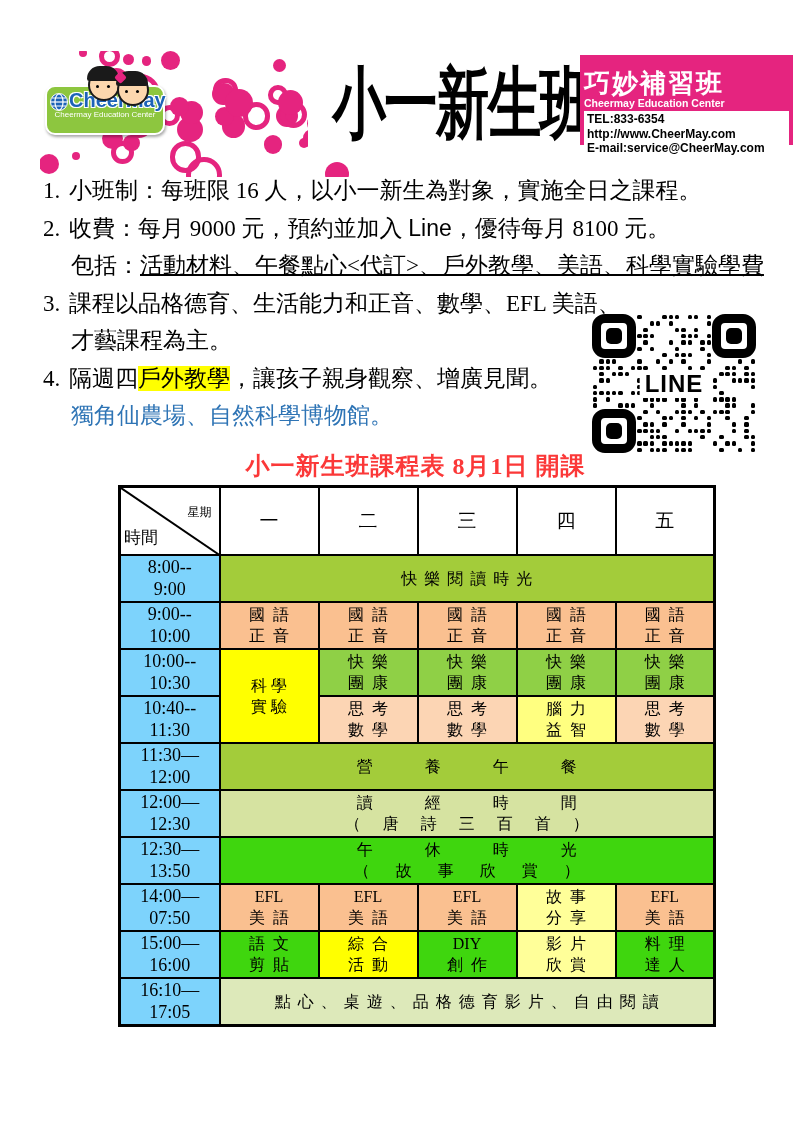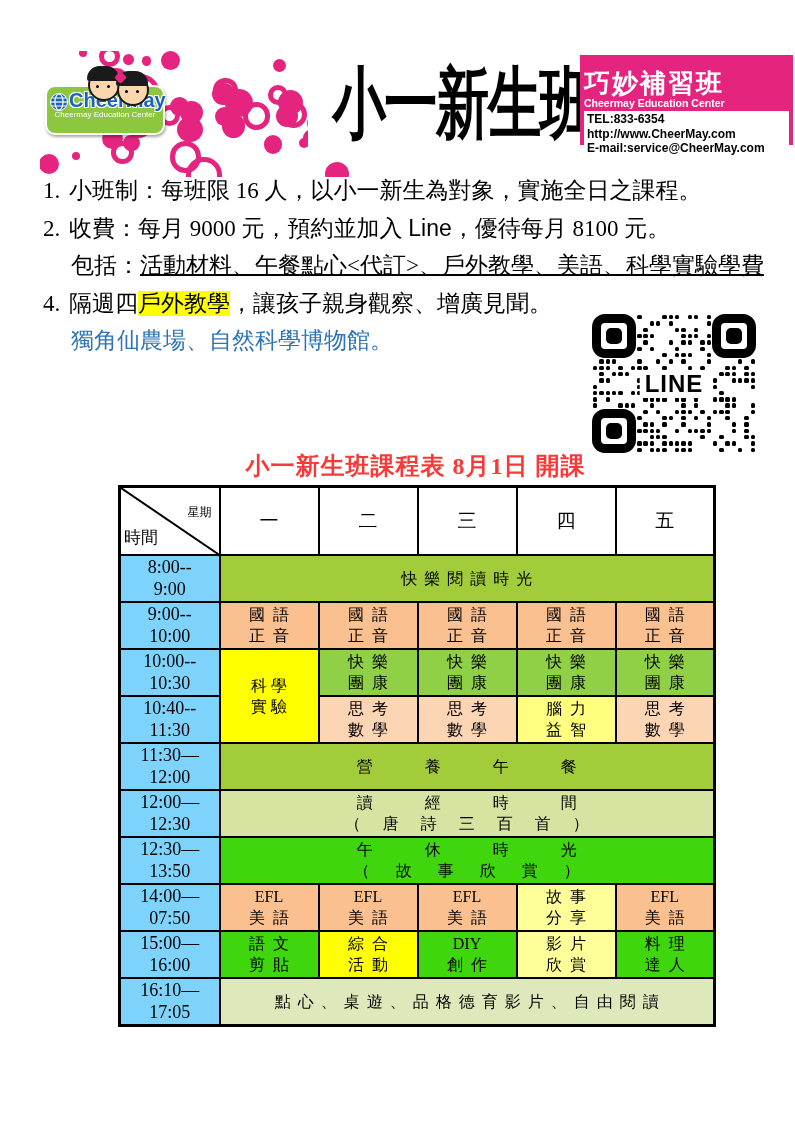--- a/index.html
+++ b/index.html
@@ -154,20 +154,22 @@
         <div>http://www.CheerMay.com</div>
         <div>E-mail:service@CheerMay.com</div>
       </div>
     </div>
   </div>
 
   <div class="notes" id="notes">
       <div class="note-line"><span class="note-num">1.</span><span><span>小班制：每班限 </span><span class="seg-b">16</span><span> 人，以</span><span class="seg-b">小一新生</span><span>為對象，實施全日之課程。</span></span></div>
       <div class="note-line"><span class="note-num">2.</span><span><span>收費：每月 9000 元，預約並加入 </span><span class="seg-b seg-sans">Line</span><span>，優待每月 8100 元。</span></span></div>
       <div class="note-line ind"><span><span>包括：</span><span class="seg-b seg-u">活動材料、午餐點心&lt;代訂&gt;、戶外教學、美語、科學實驗學費</span></span></div>
+      <div class="note-line"><span class="note-num">3.</span><span><span>課程以品格德育、生活能力和正音、數學、EFL 美語、</span></span></div>
+      <div class="note-line ind"><span><span>才藝課程為主。</span></span></div>
       <div class="note-line"><span class="note-num">4.</span><span><span>隔週四</span><span class="seg-b seg-hl">戶外教學</span><span>，讓孩子親身觀察、增廣見聞。</span></span></div>
       <div class="note-line ind"><span><span class="seg-b" style="color: rgb(46, 116, 181);">獨角仙農場、自然科學博物館。</span></span></div>
     </div>
 
   <div class="qr" id="qr">
     <span class="qr-label">LINE</span>
   <div class="m" style="left: 45.1538px; top: 1px; width: 4.4px; height: 4.4px;"></div>
       <div class="m" style="left: 70.3846px; top: 1px; width: 4.4px; height: 4.4px;"></div>
       <div class="m" style="left: 76.6923px; top: 1px; width: 4.4px; height: 4.4px;"></div>
       <div class="m" style="left: 83px; top: 1px; width: 4.4px; height: 4.4px;"></div>

